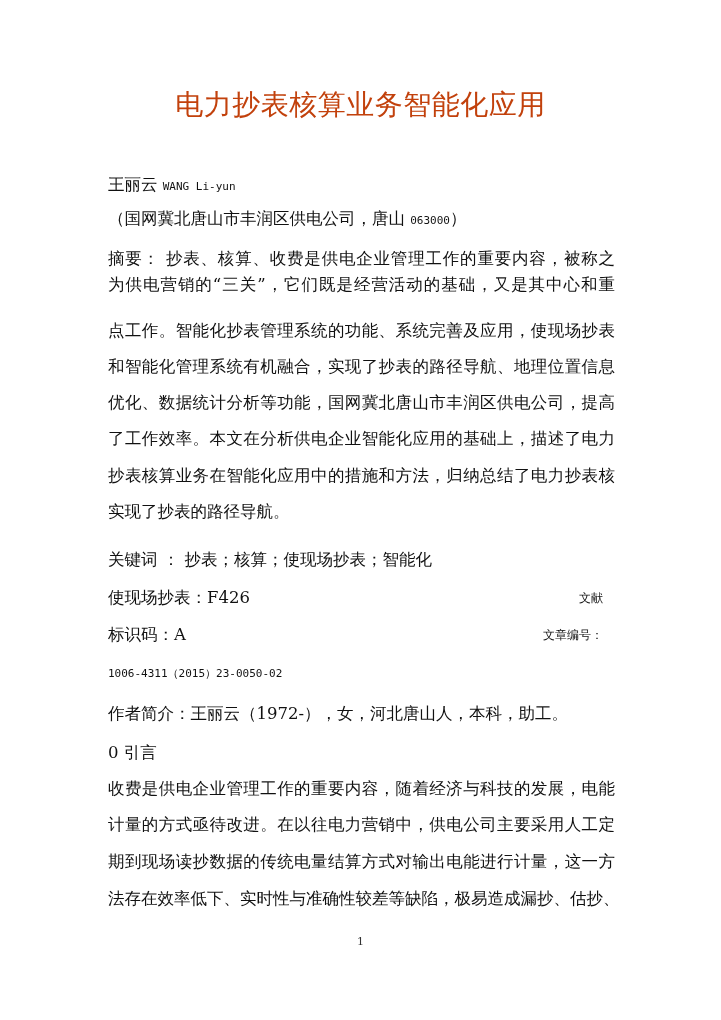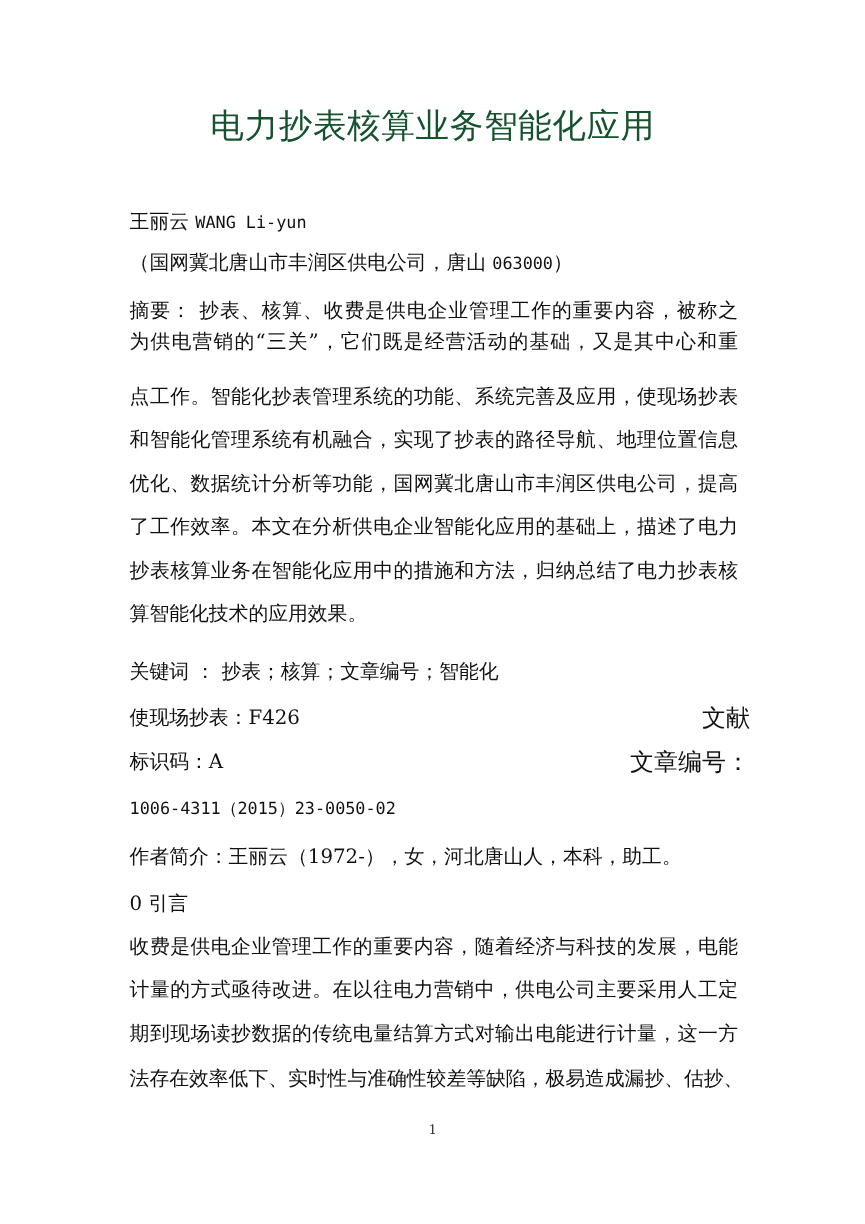--- a/index.html
+++ b/index.html
@@ -1,44 +1,44 @@
 <!DOCTYPE html>
 <html><head>
   <meta charset="utf-8">
   <style>
     html, body { margin: 0; padding: 0; background: #ffffff; }
     body { width: 721px; height: 1020px; position: relative; overflow: hidden;
       font-family: "DejaVu Serif", "Liberation Serif", serif; color: #111; }
     .title { position: absolute; top: 86px; left: 0; width: 721px; text-align: center;
-      font-size: 28px; letter-spacing: 0.5px; font-family: "DejaVu Sans", "Liberation Sans", sans-serif; color:#14532d; }
+      font-size: 28px; letter-spacing: 0.5px; font-family: "DejaVu Sans", "Liberation Sans", sans-serif; color:#c2410c; }
     .line { position: absolute; left: 108px; width: 507px; font-size: 16.5px; white-space: nowrap; line-height: 22px; }
     .just { text-align: justify; text-align-last: justify; }
-    .right { position: absolute; right: 96px; font-size: 20px; line-height: 22px; }
-    .mono { font-family: "DejaVu Sans Mono", "Liberation Mono", monospace; font-size: 14px; }
+    .right { position: absolute; right: 118px; font-size: 12px; line-height: 22px; }
+    .mono { font-family: "DejaVu Sans Mono", "Liberation Mono", monospace; font-size: 11px; }
     .pageno { position: absolute; top: 935px; left: 0; width: 721px; text-align: center; font-size: 11px; color: #333; }
   </style>
 </head>
 <body>
 
 <div class="title">电力抄表核算业务智能化应用</div>
 
 <div class="line" style="top:174px"><span>王丽云 </span><span class="mono">WANG Li-yun</span></div>
 
 <div class="line" style="top:208px"><span>（国网冀北唐山市丰润区供电公司，唐山 </span><span class="mono">063000</span><span>）</span></div>
 
 <div class="line just" style="top:248px">摘要：  抄表、核算、收费是供电企业管理工作的重要内容，被称之</div>
 <div class="line just" style="top:274px">为供电营销的“三关”，它们既是经营活动的基础，又是其中心和重</div>
 <div class="line just" style="top:320px">点工作。智能化抄表管理系统的功能、系统完善及应用，使现场抄表</div>
 <div class="line just" style="top:356px">和智能化管理系统有机融合，实现了抄表的路径导航、地理位置信息</div>
 <div class="line just" style="top:392px">优化、数据统计分析等功能，国网冀北唐山市丰润区供电公司，提高</div>
 <div class="line just" style="top:428px">了工作效率。本文在分析供电企业智能化应用的基础上，描述了电力</div>
 <div class="line just" style="top:465px">抄表核算业务在智能化应用中的措施和方法，归纳总结了电力抄表核</div>
-<div class="line" style="top:501px">算智能化技术的应用效果。</div>
+<div class="line" style="top:501px">实现了抄表的路径导航。</div>
 
-<div class="line" style="top:549px">关键词    ：  抄表；核算；文章编号；智能化</div>
+<div class="line" style="top:549px">关键词    ：  抄表；核算；使现场抄表；智能化</div>
 
 <div class="line" style="top:587px">使现场抄表：F426</div>
 <div class="right" style="top:587px">文献</div>
 
 <div class="line" style="top:624px">标识码：A</div>
 <div class="right" style="top:624px">文章编号：</div>
 
 <div class="line mono" style="top:663px">1006-4311（2015）23-0050-02</div>
 
 <div class="line" style="top:703px">作者简介：王丽云（1972-），女，河北唐山人，本科，助工。</div>

